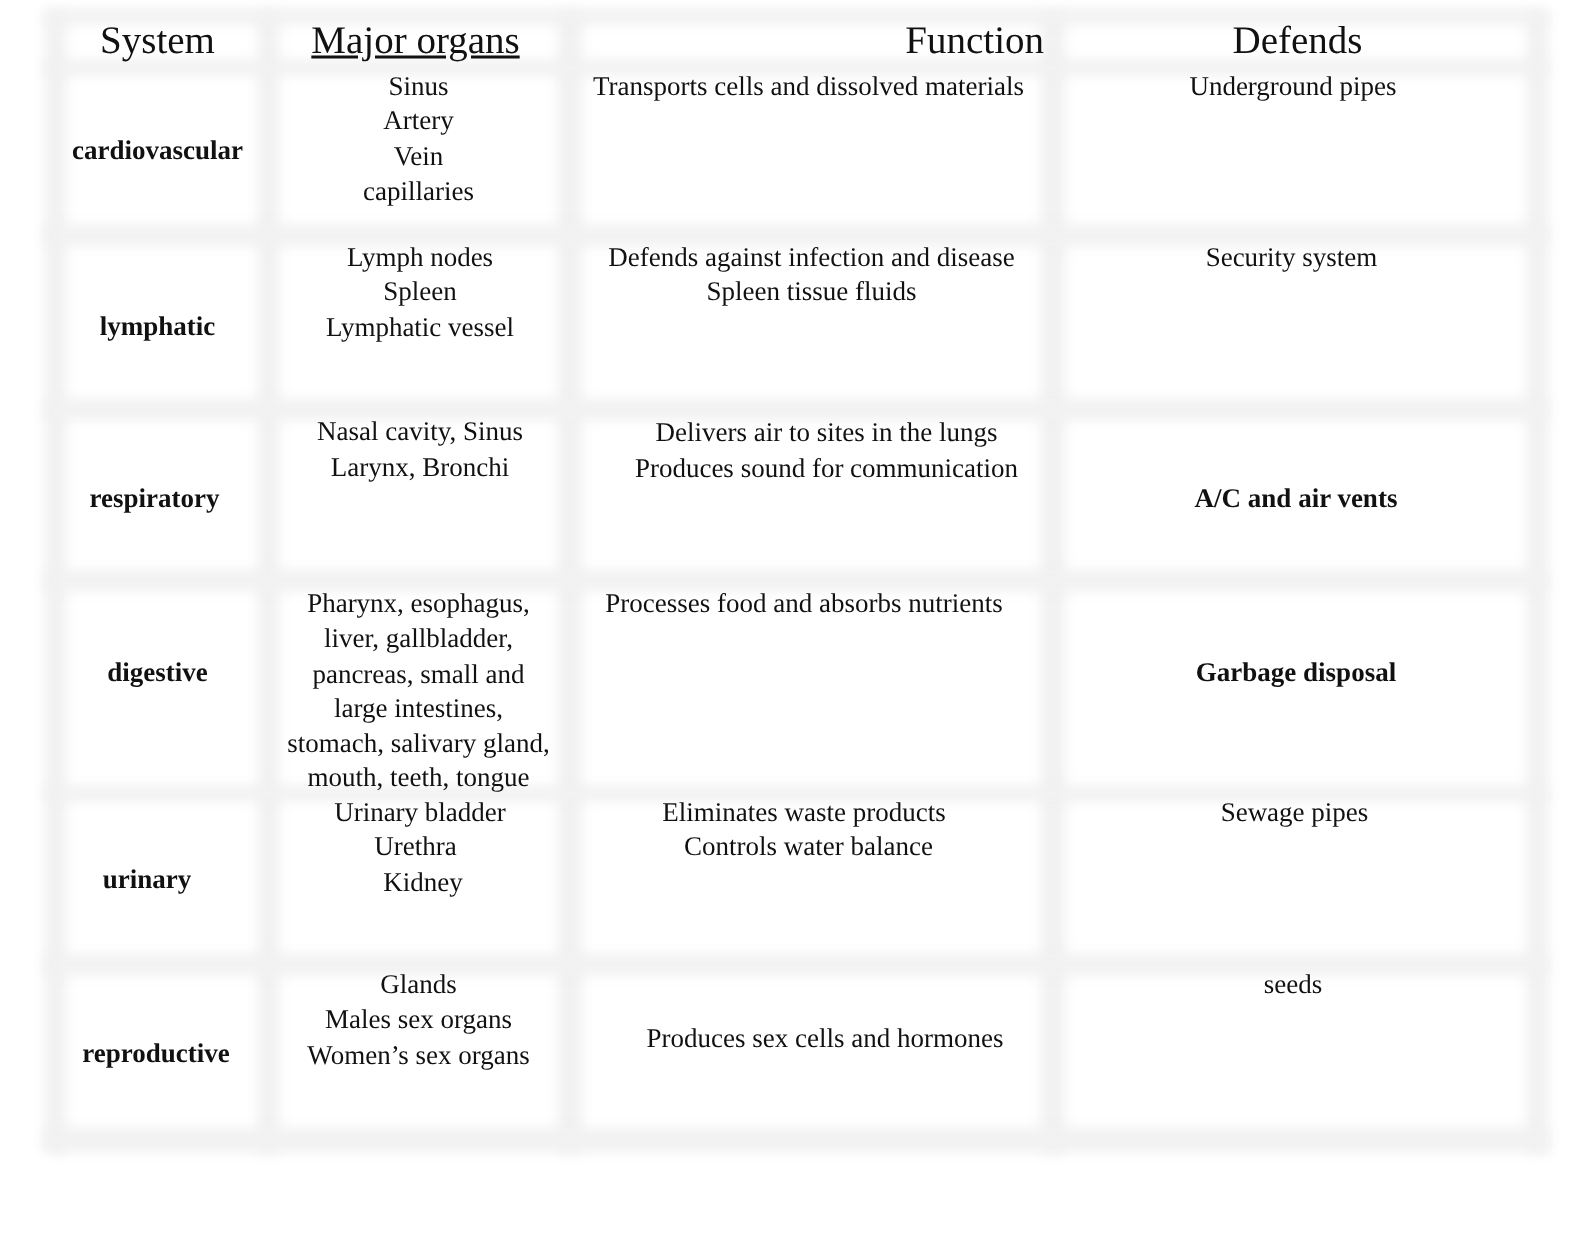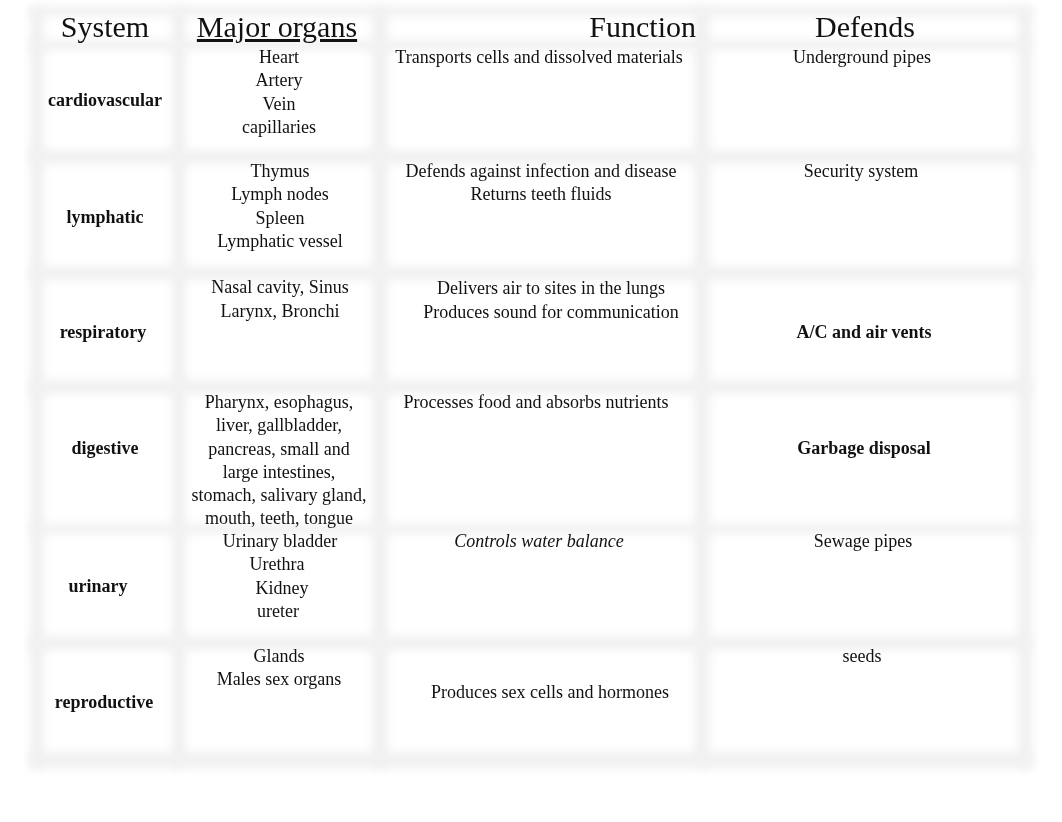--- a/index.html
+++ b/index.html
@@ -1,20 +1,20 @@
 <!DOCTYPE html>
 <html><head>
   <meta charset="utf-8">
   <style>
     html, body { margin: 0; padding: 0; background: #ffffff; }
     body { width: 1062px; height: 822px; position: relative; overflow: hidden;
            font-family: "Liberation Serif", "DejaVu Serif", serif; color: #111; }
     .grid-v, .grid-h { position: absolute; background: #f1f1f1; filter: blur(4px); }
     .cell { position: absolute; text-align: center; font-size: 18px; line-height: 23.3px; white-space: nowrap; }
-    .hdr { position: absolute; text-align: center; font-size: 30px; line-height: 30px; }
+    .hdr { position: absolute; text-align: center; font-size: 26px; line-height: 30px; }
     .vc { display: flex; align-items: center; justify-content: center; font-weight: bold; }
   </style>
 </head>
 <body>
 
 <div>
 
   <div class="grid-v" style="left:30px;top:8px;width:14px;height:760px;"></div>
   <div class="grid-v" style="left:172px;top:8px;width:14px;height:760px;"></div>
   <div class="grid-v" style="left:372px;top:8px;width:16px;height:760px;"></div>
@@ -31,42 +31,41 @@
   <div class="grid-h" style="left:30px;top:752px;width:1002px;height:16px;"></div>
 
   <div class="hdr" style="left:40px;width:130px;top:12px;">System</div>
   <div class="hdr" style="left:182px;width:190px;top:12px;text-decoration:underline;">Major organs</div>
   <div class="hdr" style="left:386px;width:310px;top:12px;text-align:right;">Function</div>
   <div class="hdr" style="left:708px;width:314px;top:12px;">Defends</div>
 
   <div>
     <div class="cell vc" style="left:40px;width:130px;top:46px;height:110px;">cardiovascular</div>
     <div class="cell" style="left:182px;width:194px;top:46px;">
-      <div>Heart</div>
+      <div>Sinus</div>
       <div>Artery</div>
       <div>Vein</div>
       <div>capillaries</div>
     </div>
     <div class="cell" style="left:386px;width:306px;top:46px;">
       <div>Transports cells and dissolved materials</div>
     </div>
     <div class="cell" style="left:708px;width:308px;top:46px;">Underground pipes</div>
   </div>
 
   <div>
     <div class="cell vc" style="left:40px;width:130px;top:160px;height:116px;">lymphatic</div>
     <div class="cell" style="left:182px;width:196px;top:160px;">
-      <div>Thymus</div>
       <div>Lymph nodes</div>
       <div>Spleen</div>
       <div>Lymphatic vessel</div>
     </div>
     <div class="cell" style="left:386px;width:310px;top:160px;">
       <div>Defends against infection and disease</div>
-      <div>Returns teeth fluids</div>
+      <div>Spleen tissue fluids</div>
     </div>
     <div class="cell" style="left:708px;width:306px;top:160px;">Security system</div>
   </div>
 
   <div>
     <div class="cell vc" style="left:40px;width:126px;top:276px;height:114px;">respiratory</div>
     <div class="cell" style="left:182px;width:196px;top:276px;line-height:23.6px;">
       <div>Nasal cavity, Sinus</div>
       <div>Larynx, Bronchi</div>
     </div>
@@ -92,32 +91,33 @@
     </div>
     <div class="cell vc" style="left:708px;width:312px;top:390px;height:118px;">Garbage disposal</div>
   </div>
 
   <div>
     <div class="cell vc" style="left:40px;width:116px;top:530px;height:114px;">urinary</div>
     <div class="cell" style="left:182px;width:196px;top:530px;">
       <div>Urinary bladder</div>
       <div style="margin-right:6px;">Urethra</div>
       <div style="margin-left:4px;">Kidney</div>
-      <div style="margin-right:4px;">ureter</div>
     </div>
     <div class="cell" style="left:386px;width:300px;top:530px;">
-      <div style="margin-left:6px;font-style:italic;">Controls water balance</div>
+      <div>Eliminates waste products</div>
+      <div style="margin-left:6px;">Controls water balance</div>
     </div>
     <div class="cell" style="left:708px;width:310px;top:530px;">Sewage pipes</div>
   </div>
 
   <div>
     <div class="cell vc" style="left:40px;width:128px;top:646px;height:114px;">reproductive</div>
     <div class="cell" style="left:182px;width:194px;top:645px;">
       <div>Glands</div>
       <div>Males sex organs</div>
+      <div>Women’s sex organs</div>
     </div>
     <div class="cell" style="left:386px;width:328px;top:645px;margin-top:36px;">
       <div>Produces sex cells and hormones</div>
     </div>
     <div class="cell" style="left:708px;width:308px;top:645px;">seeds</div>
   </div>
 </div>
 
 </body></html>

